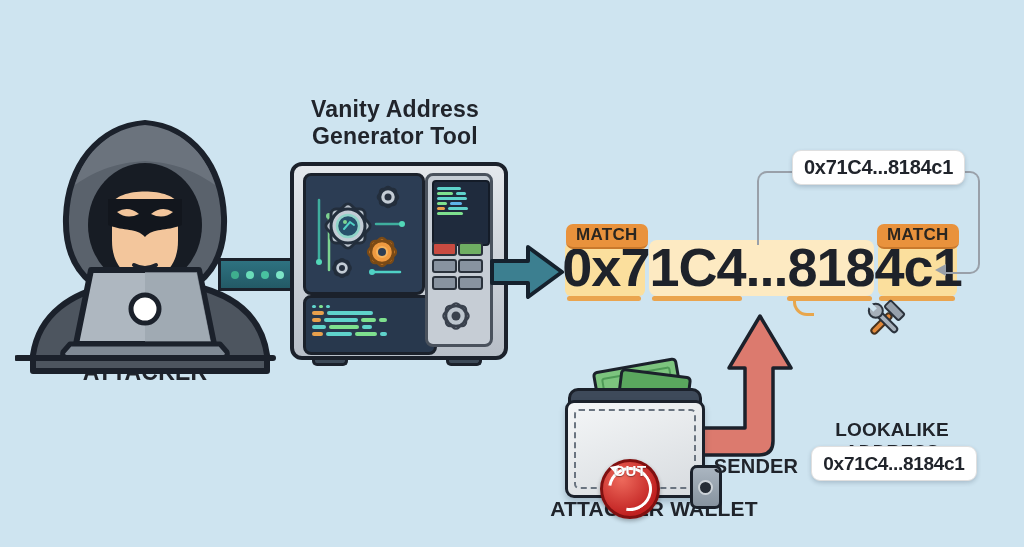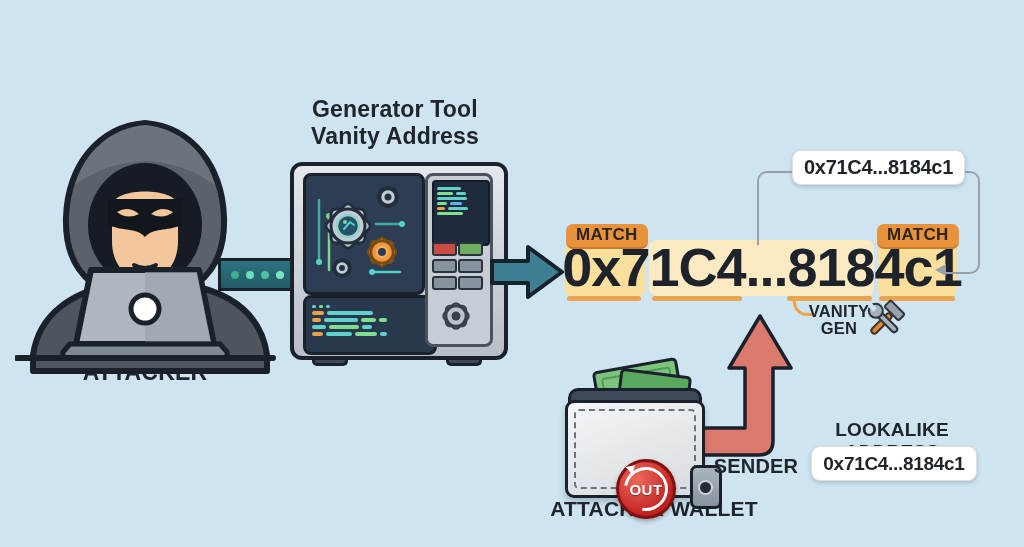--- a/index.html
+++ b/index.html
@@ -56,23 +56,23 @@
   
   .vanity-curl{left:793px;top:298px;width:18px;height:15px;border-left:3px solid #e8a64c;border-bottom:3px solid #e8a64c;border-bottom-left-radius:14px;}
   .vanity-label{left:803px;top:303px;width:72px;font-size:16.5px;line-height:17px;}
   
   .wallet{left:560px;top:360px;width:150px;height:140px;z-index:4;}
   .bill{position:absolute;border:3px solid #1b212b;border-radius:5px;}
   .flap{position:absolute;left:8px;top:28px;width:128px;height:26px;background:#3e4a5a;border:3.5px solid #1b212b;border-radius:10px 10px 5px 5px;}
   .wallet-body{position:absolute;left:5px;top:40px;width:134px;height:92px;background:linear-gradient(160deg,#f4f6f7,#d7dbdf);
     border:3.5px solid #1b212b;border-radius:9px;box-shadow:0 4px 6px rgba(40,60,80,.25);}
   .stitch{position:absolute;inset:6px;border:2px dashed #6a7480;border-radius:5px;}
-  .out-disc{position:absolute;left:48px;top:56px;width:54px;height:54px;border-radius:50%;
+  .out-disc{position:absolute;left:32px;top:56px;width:54px;height:54px;border-radius:50%;
     background:radial-gradient(circle at 35% 32%,#ee6a5c,#c02020 72%);border:3px solid #801010;
-    display:flex;align-items:center;justify-content:center;box-shadow:0 2px 4px rgba(0,0,0,.3);}
+    display:flex;justify-content:center;box-shadow:0 2px 4px rgba(0,0,0,.3);}
   .out-ring{position:absolute;inset:5px;border:3px solid #fff;border-radius:50%;border-left-color:transparent;transform:rotate(-35deg);}
   .out-head{position:absolute;left:8px;top:2px;width:0;height:0;border-left:5px solid transparent;border-right:5px solid transparent;border-bottom:8px solid #fff;transform:rotate(48deg);}
   .out-text{position:relative;color:#fff;font-weight:bold;font-size:15px;letter-spacing:.5px;text-shadow:0 1px 1px rgba(0,0,0,.4);}
   .clasp{position:absolute;left:122px;top:62px;width:26px;height:38px;background:linear-gradient(#aab5c0,#87939f);border:3.5px solid #1b212b;border-radius:7px;}
   .clasp-hole{position:absolute;left:5px;top:12px;width:11px;height:11px;border-radius:50%;background:#262d36;border:2px solid #cdd3d9;}
   .sender-label{left:706px;top:455px;width:100px;font-size:20px;z-index:5;}
   .wallet-label{left:548px;top:497px;width:212px;font-size:21px;}
   svg{display:block;}
 </style>
 </head>
@@ -111,22 +111,22 @@
   <div class="abs lbl attacker-label">ATTACKER</div>
 
   <div class="abs data-bar">
     <span class="data-dot" style="background:#3fae8e"></span>
     <span class="data-dot" style="background:#6adcb9"></span>
     <span class="data-dot" style="background:#49c2a0"></span>
     <span class="data-dot" style="background:#7ce4c6"></span>
   </div>
 
   <div class="abs lbl tool-title">
+    <div>Vanity Address</div>
     <div>Generator Tool</div>
-    <div>Vanity Address</div>
   </div>
 
   <div class="abs machine">
 
     <div class="panel p-gears">
       <svg width="110" height="110" viewBox="0 0 110 110">
 
         <path d="M13,24 V86" stroke="#3fae9e" stroke-width="2.5" stroke-linecap="round"></path>
         <circle cx="13" cy="86" r="3" fill="#52d8b8"></circle>
         <path d="M23,40 V94" stroke="#7ed491" stroke-width="2.5" stroke-linecap="round"></path>
@@ -258,24 +258,20 @@
 
   <div class="match-badge" style="left:566px;">MATCH</div>
   <div class="match-badge" style="left:877px;">MATCH</div>
 
   <div class="abs conn-left"></div>
   <div class="abs conn-right"></div>
   <div class="abs conn-arrowhead"></div>
   <div class="abs addr-box known-box">0x71C4...8184c1</div>
 
   <div class="abs vanity-curl"></div>
-  <div class="abs lbl vanity-label">
-    <div>VANITY</div>
-    <div>GEN</div>
-  </div>
   <div class="abs" style="left:864px;top:298px;">
     <svg width="42" height="44" viewBox="0 0 42 44">
 
       <g transform="rotate(45 21 22)">
         <rect x="18" y="14" width="6" height="26" rx="3" fill="#e0883a" stroke="#45321f" stroke-width="2"></rect>
         <rect x="11" y="4" width="20" height="9" rx="2" fill="#97a1ac" stroke="#2b333d" stroke-width="2"></rect>
       </g>
 
       <g transform="rotate(-45 21 22)">
         <rect x="18" y="10" width="6" height="28" rx="3" fill="#a6b0ba" stroke="#2b333d" stroke-width="2"></rect>

